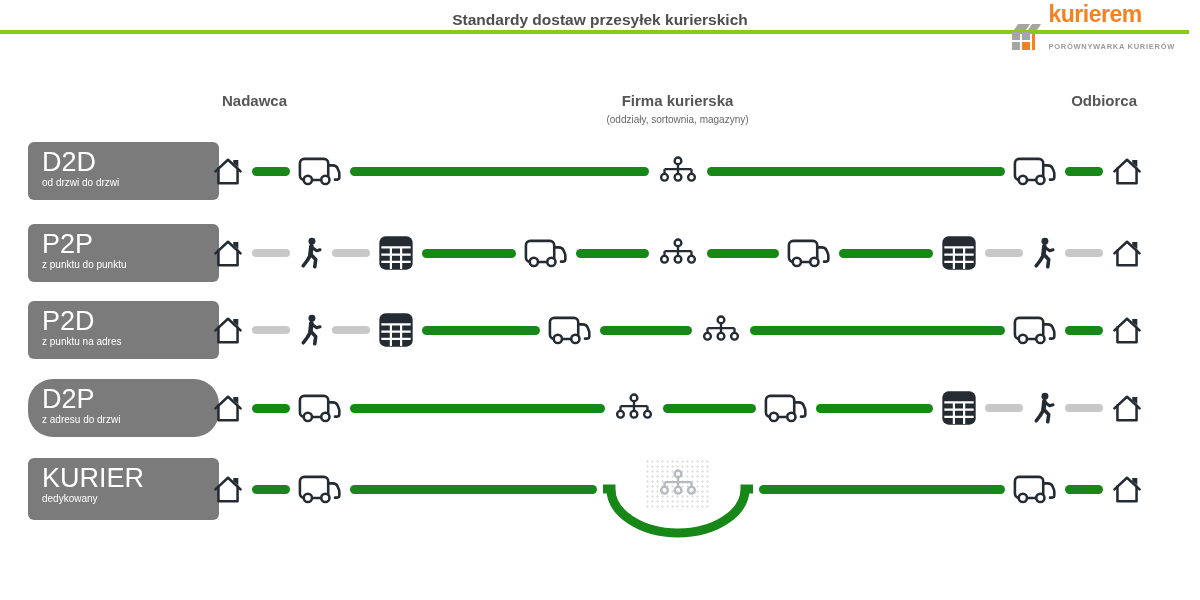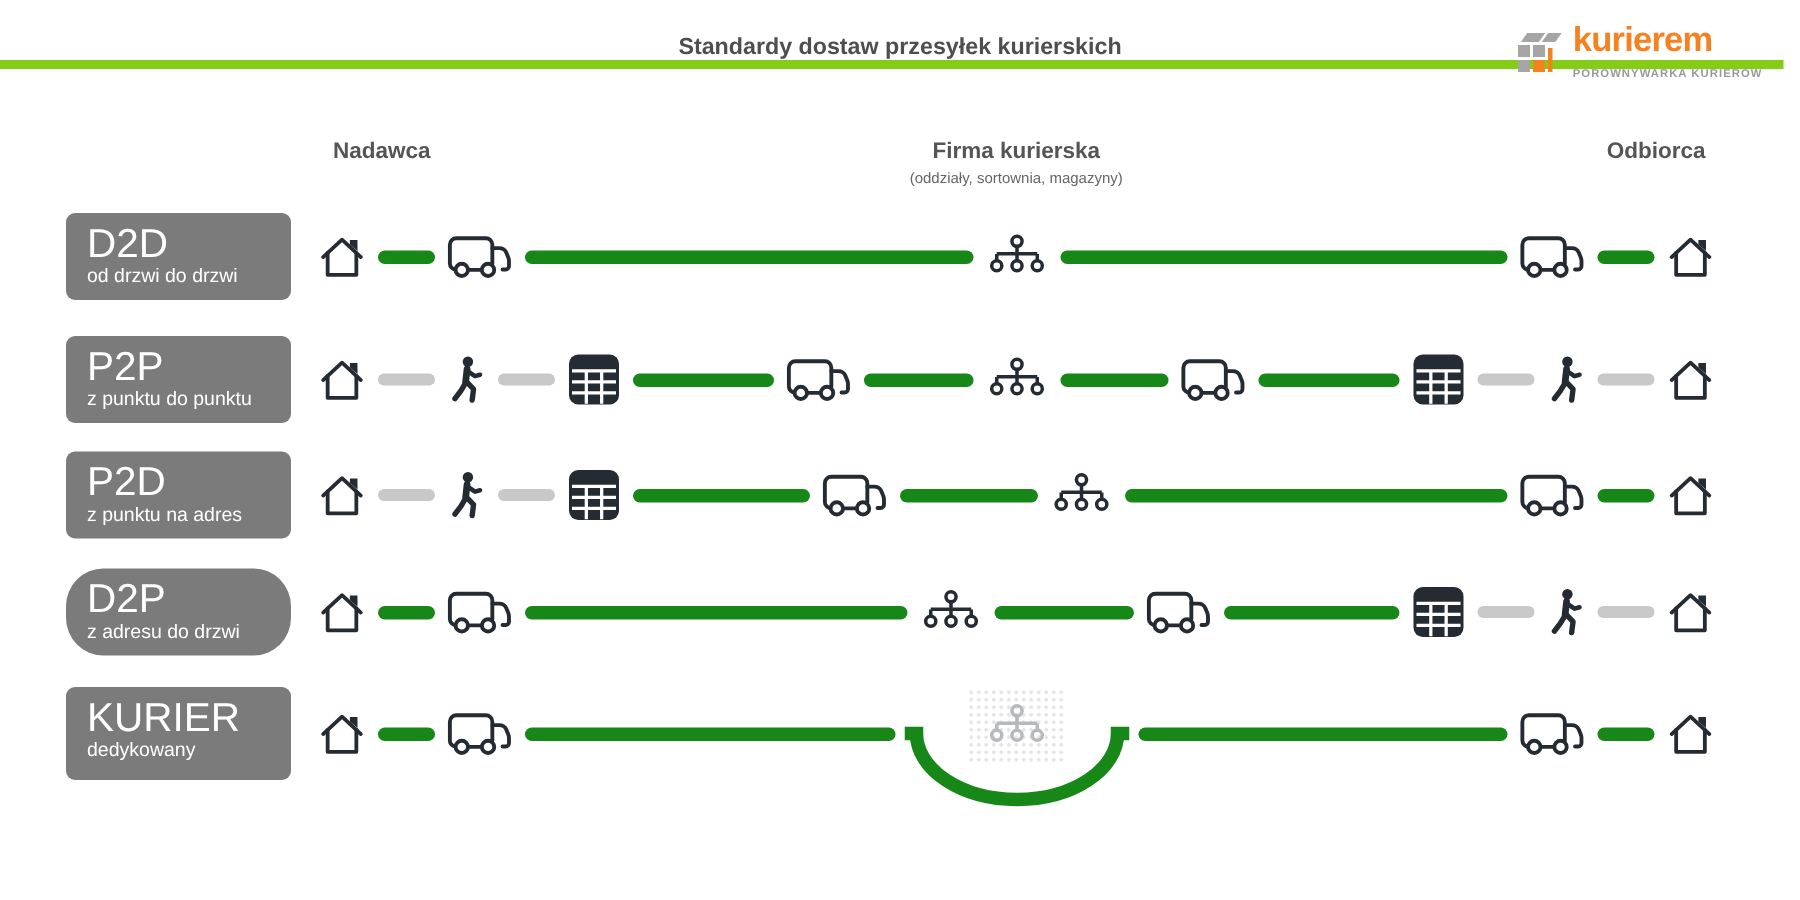--- a/index.html
+++ b/index.html
@@ -2,44 +2,44 @@
 <html style="--green: #178718; --grayline: #c8c8c8; --box: #7b7b7b; --ink: #242b33; --orange: #f58220;"><head>
 <meta charset="utf-8">
 <style>
   *{margin:0;padding:0;box-sizing:border-box}
   html,body{width:1200px;height:600px;background:#fff;font-family:"Liberation Sans",sans-serif;overflow:hidden}
   body{position:relative}
   :root{
     --green:#178718; --grayline:#c8c8c8; --box:#7b7b7b; --ink:#242b33; --orange:#f58220;
   }
   
-  .topbar{position:absolute;top:12px;left:0;width:1189px;height:34px;background:#fff;border-bottom:6px solid #84cc16}
+  .topbar{position:absolute;top:0;left:0;width:1189px;height:34px;background:#fff;border-bottom:4px solid #84cc16}
   .title{position:absolute;left:0;top:11px;width:1200px;text-align:center;font-size:15.5px;font-weight:bold;color:#4e4e4e}
-  .logo{position:absolute;right:14px;top:3px;display:flex;align-items:center}
+  .logo{position:absolute;right:14px;top:3px;display:flex;align-items:flex-end}
   .logomark{position:relative;width:32px;height:28px;margin:2px 6px 0 0}
   .lm{position:absolute;display:block}
   .lm.p{height:6px;width:12px;background:#a5a5a5;transform:skewX(-35deg)}
   .lm.pa{left:6px;top:1px}.lm.pb{left:20px;top:1px;width:9px}
   .lm.sq{width:8px;height:8px;background:#a5a5a5}
   .lm.g1{left:2px;top:9px}.lm.g2{left:12px;top:9px}.lm.g3{left:2px;top:19px}
   .lm.o1{left:12px;top:19px;background:var(--orange)}
   .lm.o2{left:22px;top:11px;width:3px;height:16px;background:var(--orange)}
   .logotext{display:flex;flex-direction:column}
   .brand{font-size:23px;font-weight:bold;color:var(--orange);line-height:1;letter-spacing:-0.5px}
-  .tagline{font-size:7.5px;font-weight:bold;color:#97999b;letter-spacing:0.72px;margin-top:6px}
+  .tagline{font-size:7.5px;font-weight:bold;color:#97999b;letter-spacing:0.72px;margin-top:16px}
   
   .colhead{position:absolute;font-size:15px;font-weight:bold;color:#555}
   #col-sender{left:222px;top:92px}
   #col-courier{left:210px;top:92px;width:935px;text-align:center}
   #col-courier .sub{font-weight:normal;font-size:10px;color:#666;margin-top:5px}
   #col-receiver{right:63px;top:92px}
   
-  .rowlabel{position:absolute;left:44px;width:150px;height:58px;background:var(--box);border-radius:6px;color:#fff;padding:5px 8px 0 14px;overflow:hidden}
+  .rowlabel{position:absolute;left:28px;width:191px;height:58px;background:var(--box);border-radius:6px;color:#fff;padding:5px 8px 0 14px;overflow:hidden}
   .rowlabel .code{font-size:27px;line-height:1.12}
-  .rowlabel .desc{font-size:13px;line-height:1.15}
+  .rowlabel .desc{font-size:10px;line-height:1.15}
   
   .lane{position:absolute;left:210px;width:935px;height:34px;display:flex;align-items:center}
   .seg{height:9px;border-radius:5px;margin:0 6px;background:var(--green)}
   .seg.inactive{background:var(--grayline);height:8px}
   .icon{display:flex;align-items:center;justify-content:center;margin:0 2px;color:var(--ink);flex:0 0 auto}
   .bypass{position:relative;flex:0 0 150px;height:58px;top:23px}
   .bypass svg.arc{position:absolute;left:0;top:0;display:block}
   .fadedhub{position:absolute;left:50%;transform:translateX(-50%);top:-24px;color:#b6babe;padding:10px 12px;border-radius:4px;
     background-image:radial-gradient(#e4e4e4 1px,rgba(255,255,255,0) 1.2px);background-size:5px 5px}
   .fadedhub svg{display:block}

